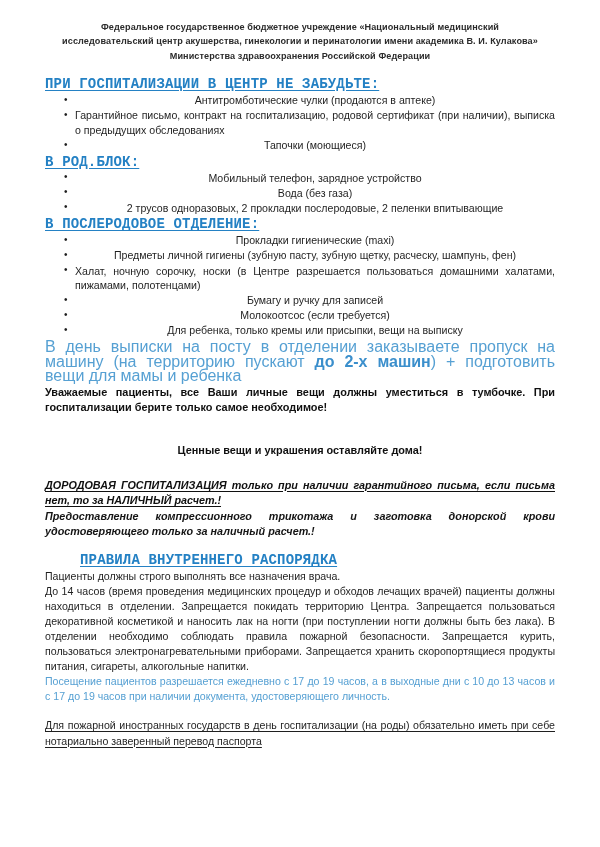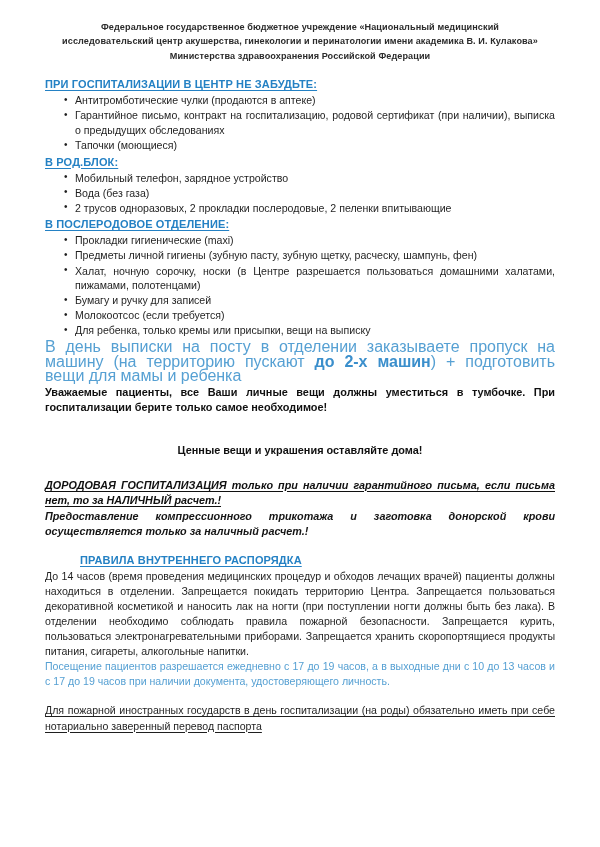--- a/index.html
+++ b/index.html
@@ -30,28 +30,29 @@
     line-height: 14.4px;
     font-weight: 700;
     color: #2b2b2b;
     letter-spacing: 0.01em;
     margin: 0 0 14px 0;
   }
   .doc-header .hline { display: block; }
 
   
   .section-head {
-    font-size: 11px;
+    font-size: 14px;
     font-weight: 700;
     color: #2481c4;
     text-decoration: underline;
     text-underline-offset: 2px;
     letter-spacing: 0.012em;
     margin: 0 0 1px 0;
     line-height: 15px;
+    font-family: Liberation Mono, monospace;
   }
   .section-head.plain { text-decoration: underline; margin-left: 35px; }
 
   
   ul.bullets {
     list-style: none;
     margin: 0 0 2px 0;
     padding: 0;
   }
   ul.bullets li {
@@ -65,21 +66,21 @@
     margin-bottom: 0.5px;
   }
   ul.bullets li::before {
     content: "\2022";
     position: absolute;
     left: 19px;
     top: -0.5px;
     font-size: 10px;
     color: #1f1f1f;
   }
-  ul.bullets li.nojust { text-align: left; }
+  ul.bullets li.nojust { text-align: center; }
 
   
   p.para {
     margin: 0;
     font-size: 10.6px;
     line-height: 15px;
     color: #1f1f1f;
     text-align: justify;
     text-justify: inter-word;
   }
@@ -197,27 +198,28 @@
 
   <p class="blue-note"><span>В день выписки на посту в отделении заказываете пропуск на машину (на территорию пускают </span><span class="emph">до 2-х машин</span><span>) + подготовить вещи для мамы и ребенка</span></p>
 
   <p class="bold-black">Уважаемые пациенты, все Ваши личные вещи должны уместиться в тумбочке. При госпитализации берите только самое необходимое!</p>
   <p class="bold-black left">Ценные вещи и украшения оставляйте дома!</p>
 
   <div class="gap-l"></div>
 
   <div>
     <p class="ital-ul">ДОРОДОВАЯ ГОСПИТАЛИЗАЦИЯ только при наличии гарантийного письма, если письма нет, то за НАЛИЧНЫЙ расчет.!</p>
-    <p class="ital-plain">Предоставление компрессионного трикотажа и заготовка донорской крови осуществляется только за наличный расчет.!</p>
+    <p class="ital-plain">Предоставление компрессионного трикотажа и заготовка донорской крови удостоверяющего только за наличный расчет.!</p>
   </div>
 
   <div class="gap-m"></div>
 
   <div>
     <div class="section-head plain">ПРАВИЛА ВНУТРЕННЕГО РАСПОРЯДКА</div>
+    <p class="para left">Пациенты должны строго выполнять все назначения врача.</p>
     <p class="para">До 14 часов (время проведения медицинских процедур и обходов лечащих врачей) пациенты должны находиться в отделении. Запрещается покидать территорию Центра. Запрещается пользоваться декоративной косметикой и наносить лак на ногти (при поступлении ногти должны быть без лака). В отделении необходимо соблюдать правила пожарной безопасности. Запрещается курить, пользоваться электронагревательными приборами. Запрещается хранить скоропортящиеся продукты питания, сигареты, алкогольные напитки.</p>
     <p class="blue-para">Посещение пациентов разрешается ежедневно с 17 до 19 часов, а в выходные дни с 10 до 13 часов и с 17 до 19 часов при наличии документа, удостоверяющего личность.</p>
   </div>
 
   <div class="gap-m"></div>
 
   <p class="underline-para">Для пожарной иностранных государств в день госпитализации (на роды) обязательно иметь при себе нотариально заверенный перевод паспорта</p>
 
 </div>
 

